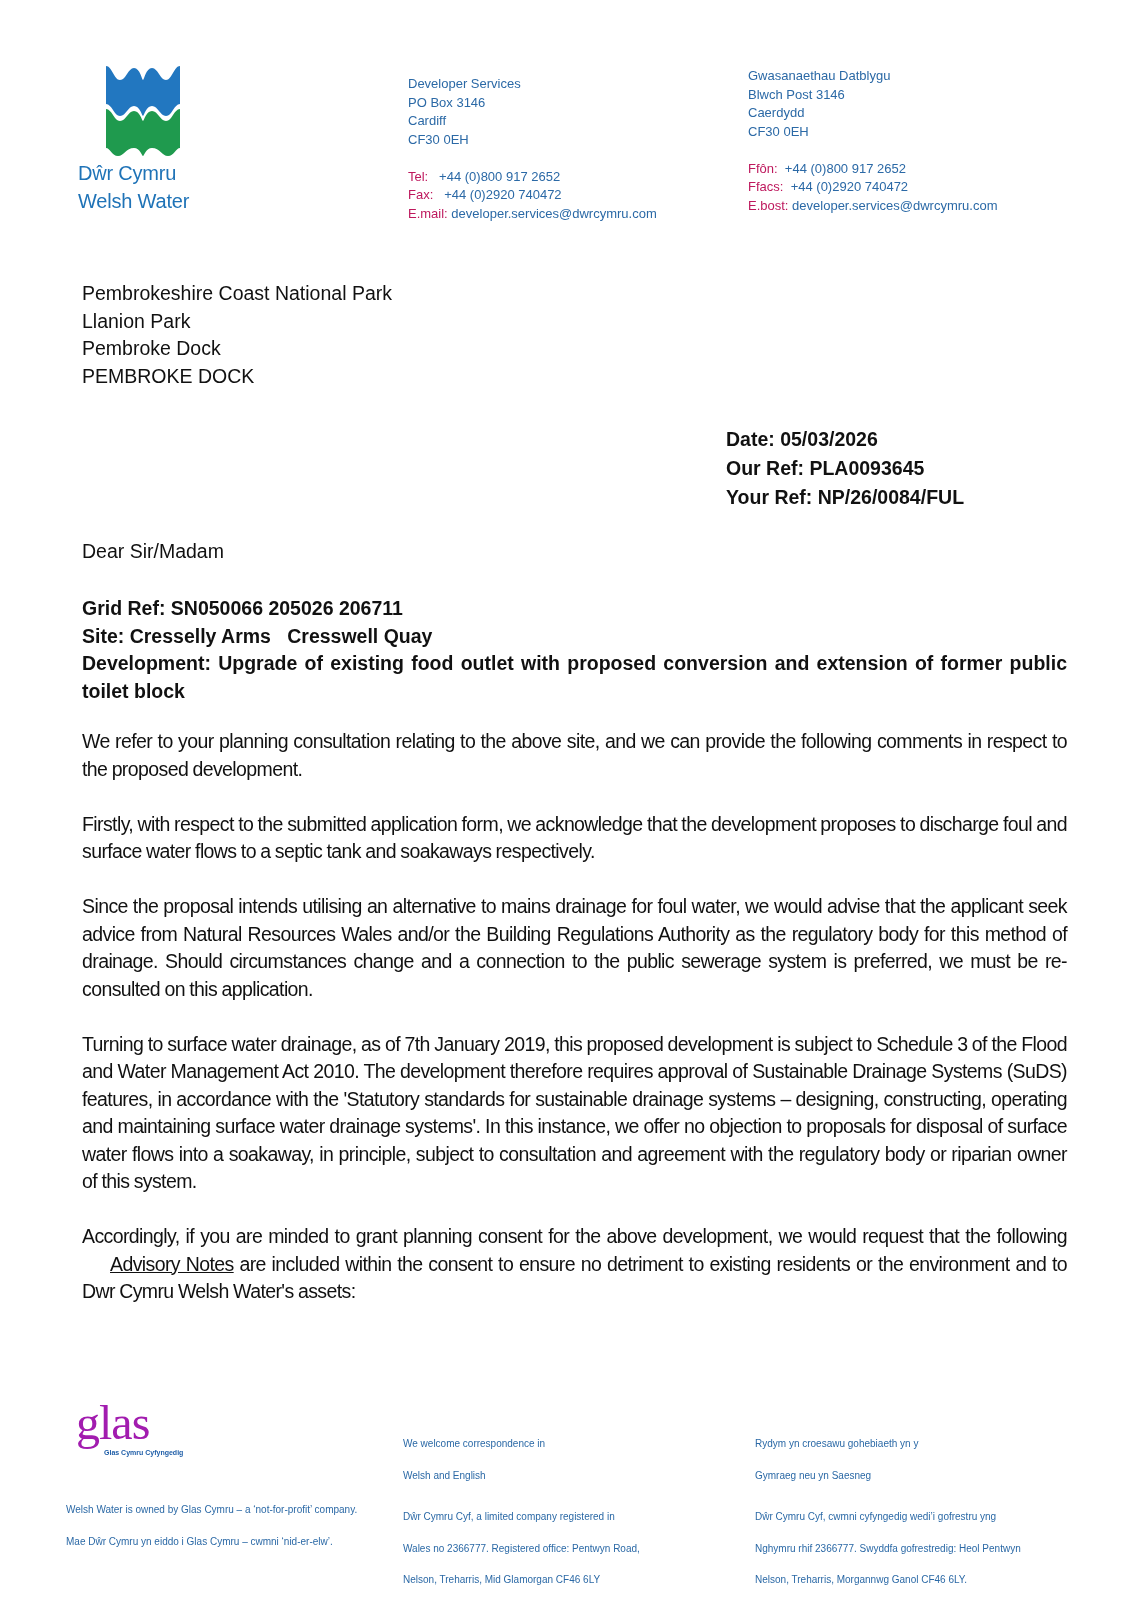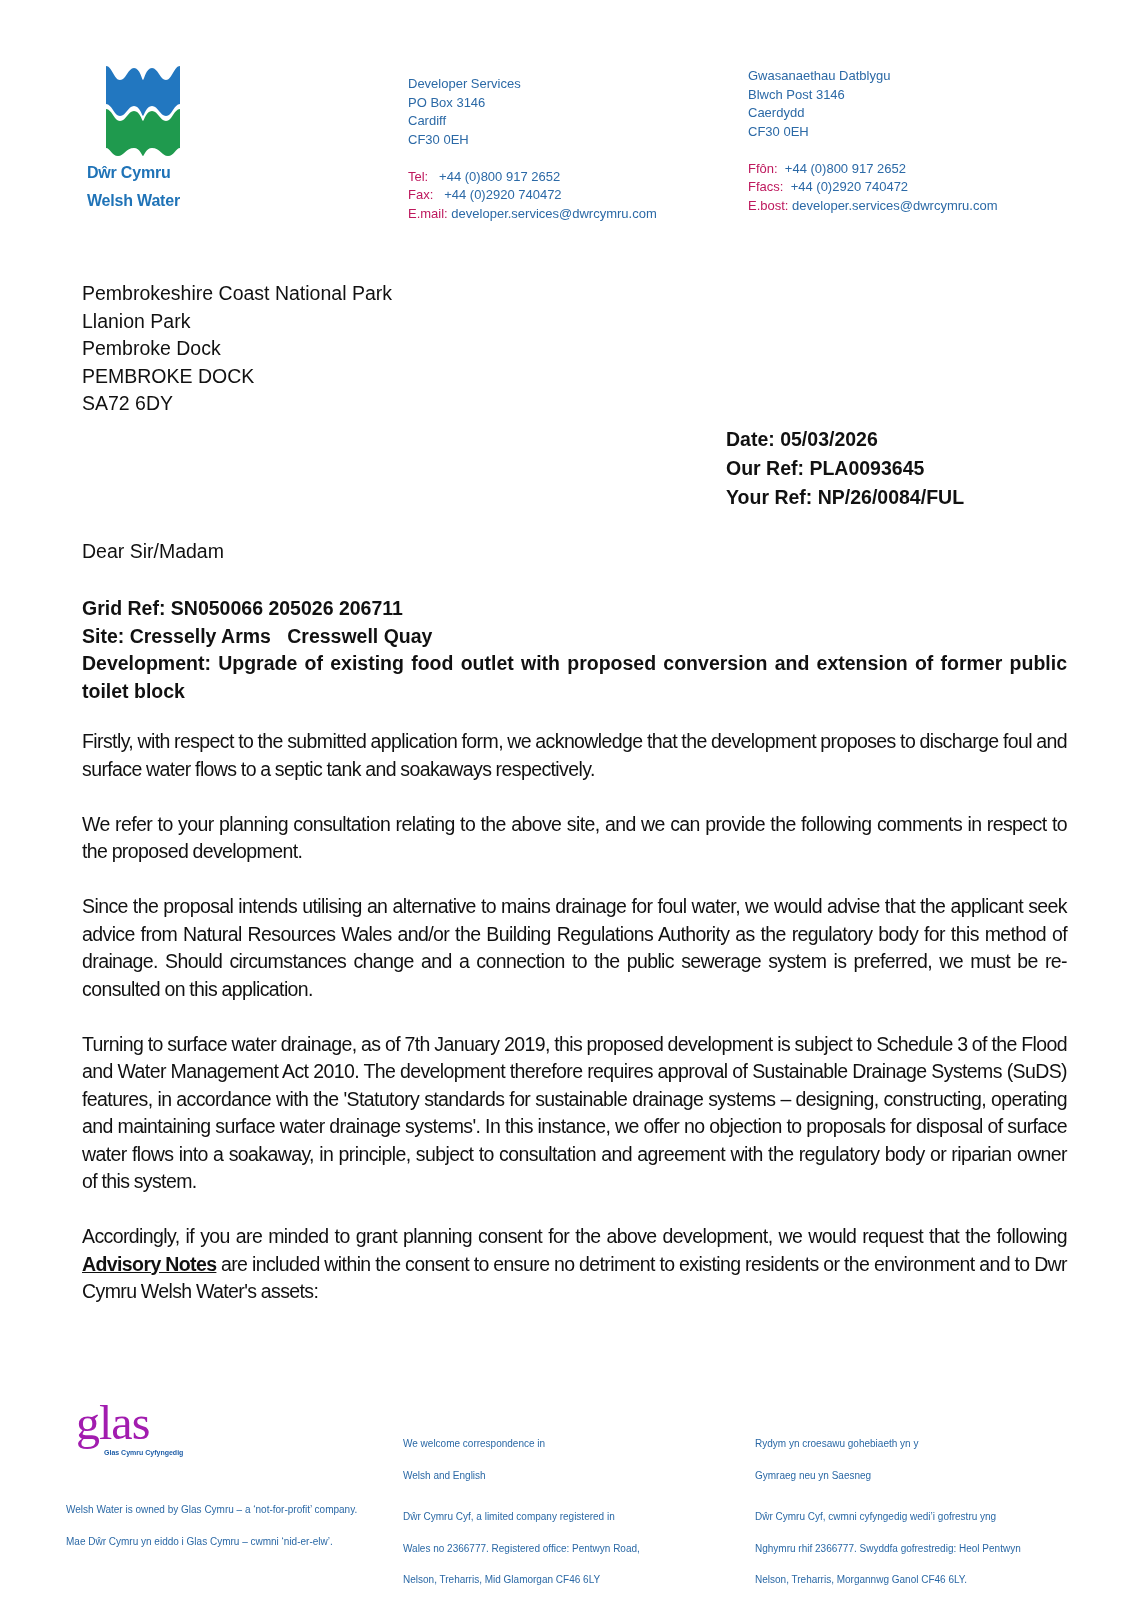--- a/index.html
+++ b/index.html
@@ -2,37 +2,37 @@
 <html><head>
 <meta charset="utf-8">
 <style>
   html, body { margin: 0; padding: 0; background: #ffffff; }
   body { width: 1132px; height: 1600px; position: relative; overflow: hidden;
          font-family: "Liberation Sans", "DejaVu Sans", sans-serif; color: #111; }
   .abs { position: absolute; }
   
   .logo { left: 72px; top: 62px; width: 150px; }
   .logo-mark { position: absolute; left: 34px; top: 4px; width: 74px; height: 90px; }
-  .logo-text { position: absolute; left: 15px; top: 97px; color: #1f73b7; font-size: 16px; line-height: 28px; white-space: nowrap; letter-spacing: -0.2px; font-weight: bold; }
+  .logo-text { position: absolute; left: 6px; top: 97px; color: #1f73b7; font-size: 20px; line-height: 28px; white-space: nowrap; letter-spacing: -0.2px; }
   .contact { font-size: 13px; line-height: 18.5px; color: #2b69a6; }
   .contact .line { white-space: nowrap; }
   .contact .lbl { color: #be185d; }
   .contact .gap { height: 18.5px; }
   .contact-en { left: 408px; top: 67px; margin-top: 8px; }
   .contact-cy { left: 748px; top: 67px; }
   
   .addr { left: 82px; top: 280px; font-size: 19.5px; line-height: 27.5px; }
   .refs { left: 726px; top: 425px; font-size: 19.5px; line-height: 29px; font-weight: bold; }
   .salutation { left: 82px; top: 540px; font-size: 19.5px; }
   .content { left: 82px; top: 595px; width: 985px; font-size: 19.5px; line-height: 27.5px; }
   .content p { margin: 0 0 27.5px 0; text-align: justify; }
   .content .bold { font-weight: bold; }
   .content .hdr { margin: 0; }
   .content .hdr-last { margin-bottom: 23px; text-align: justify; }
-  .content .ul-bold { font-weight: bold; text-decoration: underline; }
+  .content .ul-bold { font-weight: normal; text-decoration: underline; margin-left: 28px; }
   .condensed { letter-spacing: -0.6px; word-spacing: -0.5px; }
   
   .glas { left: 76px; top: 1403px; }
   .glas-word { font-family: Liberation Serif, serif; font-size: 48px; color: #a21caf; line-height: 40px; letter-spacing: -1px; }
   .glas-sub { position: absolute; left: 28px; top: 46px; font-size: 7px; color: #1f5ea8; white-space: nowrap; font-weight: bold; }
   .foot { font-size: 10px; line-height: 14.5px; color: #2b69a6; }
   .foot .gap { height: 10px; }
   .foot-owner { left: 66px; top: 1486px; }
   .foot-en { left: 403px; top: 1420px; }
   .foot-cy { left: 755px; top: 1420px; }
@@ -72,37 +72,36 @@
   <div class="line"><span class="lbl">Ffôn:</span>&nbsp; <span>+44 (0)800 917 2652</span></div>
   <div class="line"><span class="lbl">Ffacs:</span>&nbsp; <span>+44 (0)2920 740472</span></div>
   <div class="line"><span class="lbl">E.bost:</span> <span>developer.services@dwrcymru.com</span></div>
 </div>
 
 <div class="abs addr">
   <div>Pembrokeshire Coast National Park</div>
   <div>Llanion Park</div>
   <div>Pembroke Dock</div>
   <div>PEMBROKE DOCK</div>
-  <div>SA72 6DY</div>
 </div>
 
 <div class="abs refs">
   <div>Date: 05/03/2026</div>
   <div>Our Ref: PLA0093645</div>
   <div>Your Ref: NP/26/0084/FUL</div>
 </div>
 
 <div class="abs salutation">Dear Sir/Madam</div>
 
 <div class="abs content">
   <p class="hdr bold" style="white-space:pre;">Grid Ref: SN050066 205026 206711</p>
   <p class="hdr bold" style="white-space:pre;">Site: Cresselly Arms   Cresswell Quay</p>
   <p class="hdr-last bold">Development: Upgrade of existing food outlet with proposed conversion and extension of former public toilet block</p>
+  <p class="condensed">We refer to your planning consultation relating to the above site, and we can provide the following comments in respect to the proposed development.</p>
   <p class="condensed">Firstly, with respect to the submitted application form, we acknowledge that the development proposes to discharge foul and surface water flows to a septic tank and soakaways respectively.</p>
-  <p class="condensed">We refer to your planning consultation relating to the above site, and we can provide the following comments in respect to the proposed development.</p>
   <p class="condensed">Since the proposal intends utilising an alternative to mains drainage for foul water, we would advise that the applicant seek advice from Natural Resources Wales and/or the Building Regulations Authority as the regulatory body for this method of drainage. Should circumstances change and a connection to the public sewerage system is preferred, we must be re-consulted on this application.</p>
   <p class="condensed">Turning to surface water drainage, as of 7th January 2019, this proposed development is subject to Schedule 3 of the Flood and Water Management Act 2010. The development therefore requires approval of Sustainable Drainage Systems (SuDS) features, in accordance with the 'Statutory standards for sustainable drainage systems – designing, constructing, operating and maintaining surface water drainage systems'. In this instance, we offer no objection to proposals for disposal of surface water flows into a soakaway, in principle, subject to consultation and agreement with the regulatory body or riparian owner of this system.</p>
   <p class="condensed"><span>Accordingly, if you are minded to grant planning consent for the above development, we would request that the following </span><span class="ul-bold">Advisory Notes</span><span> are included within the consent to ensure no detriment to existing residents or the environment and to Dwr Cymru Welsh Water's assets:</span></p>
 </div>
 
 <div class="abs glas">
   <div class="glas-word">glas</div>
   <div class="glas-sub">Glas Cymru Cyfyngedig</div>
 </div>
 

